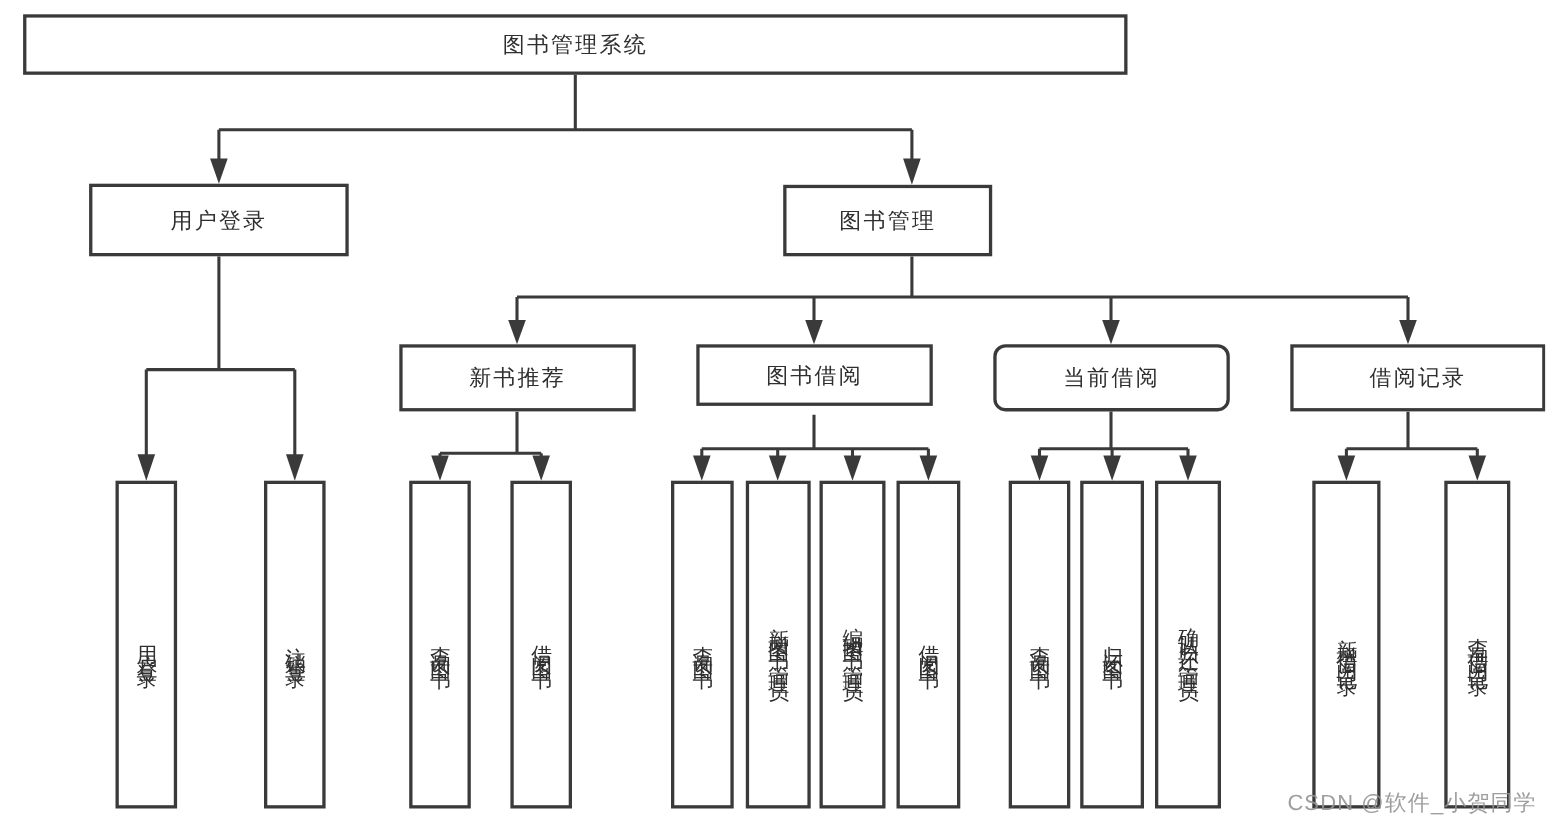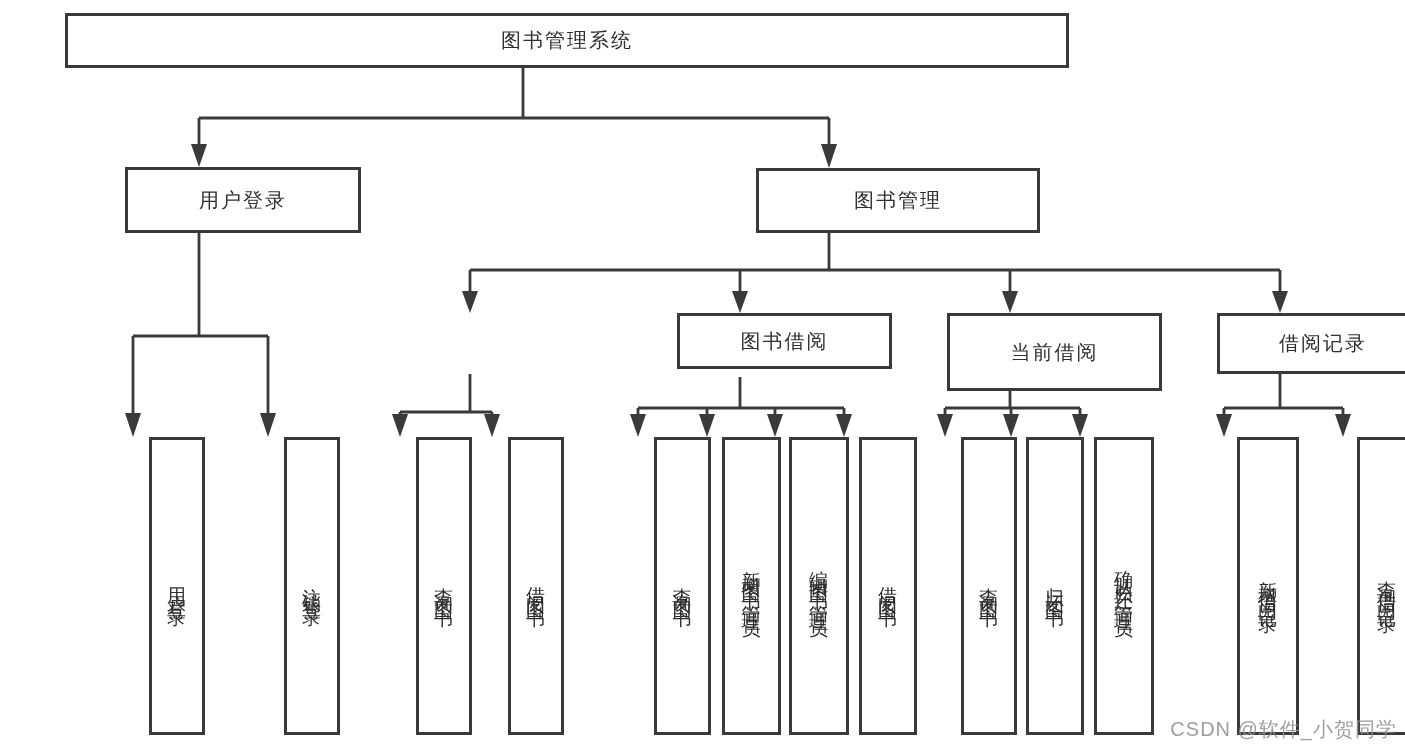--- a/index.html
+++ b/index.html
@@ -18,21 +18,20 @@
   }
   .box {
     position: absolute;
     box-sizing: border-box;
     border: 3px solid #3a3a3a;
     background: #ffffff;
     display: flex;
     align-items: center;
     justify-content: center;
     color: #2f2f2f;
-    margin-left: 44px;
   }
   .h-box { font-size: 20px; letter-spacing: 2px; white-space: nowrap; }
   .v-box { top: 437px; height: 298px; }
   .v-box .v-text {
     writing-mode: vertical-rl;
     text-orientation: mixed;
     font-size: 19px;
     letter-spacing: 7px;
     line-height: 1;
     max-height: 290px;
@@ -100,31 +99,34 @@
     </g>
   </svg>
 
   <div class="box h-box" style="left:21px; top:13px; width:1004px; height:55px;">
     <span>图书管理系统</span>
   </div>
 
   <div class="box h-box" style="left:81px; top:167px; width:236px; height:66px;">
     <span>用户登录</span>
   </div>
-  <div class="box h-box" style="left:712px; top:168px; width:284px; height:65px;">
+  <div class="box h-box" style="left:712px; top:168px; width:190px; height:65px;">
     <span>图书管理</span>
   </div>
 
+  <div class="box h-box" style="left:363px; top:313px; width:215px; height:61px;">
+    <span>新书推荐</span>
+  </div>
   <div class="box h-box" style="left:633px; top:313px; width:215px; height:56px;">
     <span>图书借阅</span>
   </div>
-  <div class="box h-box" style="left:903px; top:313px; width:215px; height:78px;">
+  <div class="box h-box" style="left:903px; top:313px; width:215px; height:61px;border-radius:11px;">
     <span>当前借阅</span>
   </div>
-  <div class="box h-box" style="left:1173px; top:313px; width:212px; height:61px;">
+  <div class="box h-box" style="left:1173px; top:313px; width:232px; height:61px;">
     <span>借阅记录</span>
   </div>
 
   <div class="box v-box" style="left:105px; width:56px;">
     <span class="v-text">用户登录</span>
   </div>
   <div class="box v-box" style="left:240px; width:56px;">
     <span class="v-text">注销登录</span>
   </div>
 

